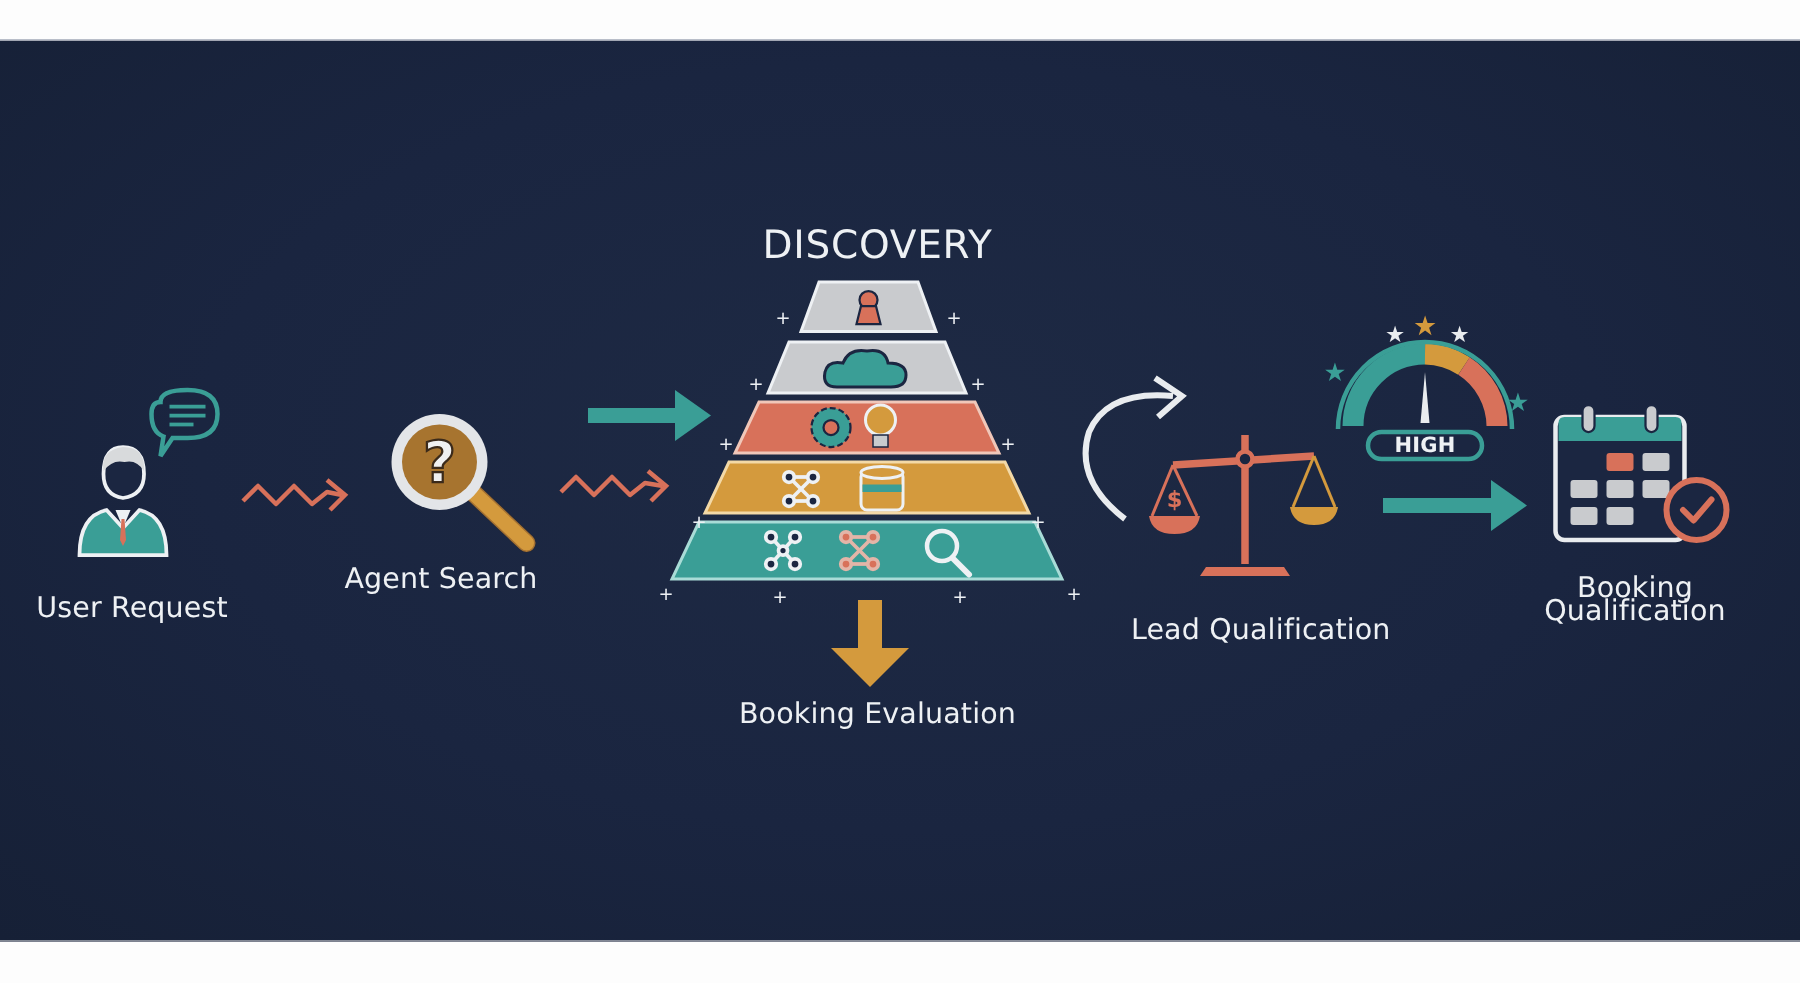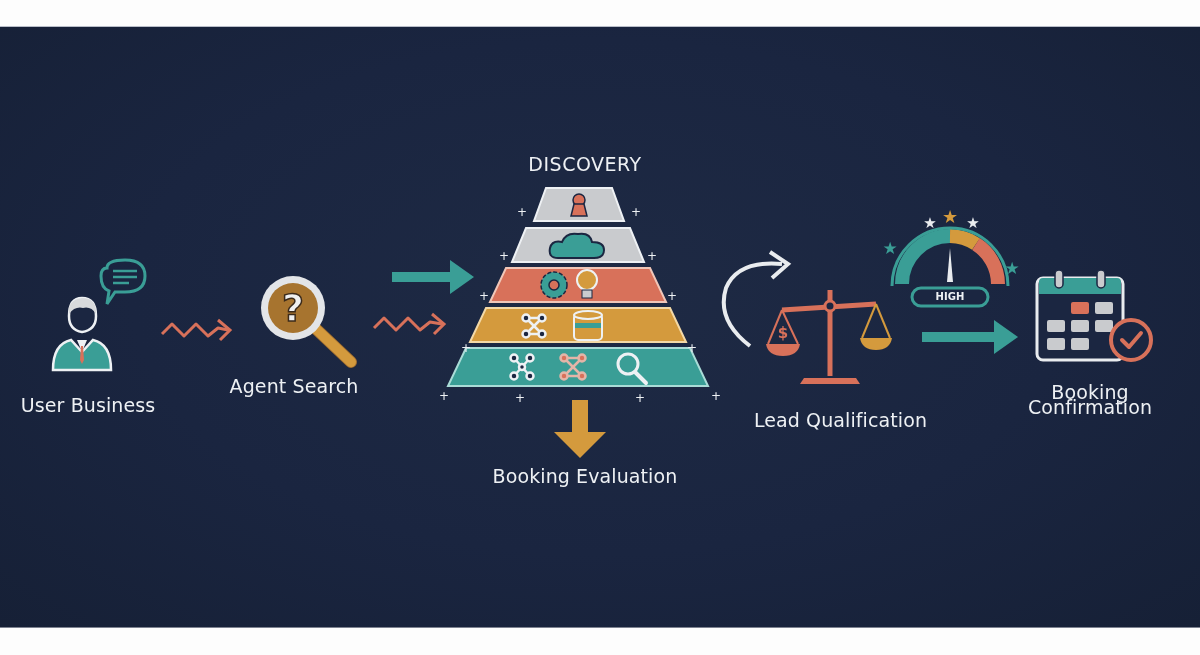--- a/index.html
+++ b/index.html
@@ -7,21 +7,21 @@
   body { position: relative; font-family: "DejaVu Sans", sans-serif; }
   .board {
     position: absolute; left: 0; top: 26px; width: 1200px; height: 602px;
     background: radial-gradient(ellipse at 50% 45%, #1e2a44 0%, #1a2540 55%, #162036 100%);
     border-top: 1px solid #b9bec9; border-bottom: 1px solid #7d8290;
   }
   .lbl {
     position: absolute; color: #eef1f4; font-size: 19px; text-align: center;
     white-space: nowrap; line-height: 25px; letter-spacing: 0.1px;
   }
-  .title { font-size: 19px; letter-spacing: 0.5px; }
+  .title { font-size: 26px; letter-spacing: 0.5px; }
   svg { position: absolute; overflow: visible; }
 </style>
 </head>
 <body>
 
 <div class="board"></div>
 
 <svg style="left:45px;top:258px" width="110" height="120" viewBox="0 0 110 120">
 
   <path d="M62 10 Q62 2 80 2 Q100 2 100 18 Q100 34 80 34 L70 34 L62 46 L64 33 Q56 30 56 18 Q56 10 62 10 Z" fill="none" stroke="#3a9e96" stroke-width="3"></path>
@@ -29,21 +29,21 @@
   <line x1="68" y1="19" x2="92" y2="19" stroke="#3a9e96" stroke-width="2.5"></line>
   <line x1="68" y1="25" x2="84" y2="25" stroke="#3a9e96" stroke-width="2.5"></line>
 
   <path d="M24 58 Q24 40 37 40 Q51 40 51 58 Q51 72 37 74 Q24 72 24 58 Z" fill="#1b2641" stroke="#eef1f4" stroke-width="2.5"></path>
   <path d="M24 56 Q22 42 37 40 Q52 40 51 56 Q46 48 38 50 Q30 48 24 56 Z" fill="#d8dadc"></path>
 
   <path d="M8 112 Q8 86 26 82 L37 94 L48 82 Q66 86 66 112 Z" fill="#3a9e96" stroke="#eef1f4" stroke-width="2.5"></path>
   <path d="M32 82 L37 94 L42 82" fill="#eef1f4"></path>
   <path d="M36 88 L38 88 L39 102 L37 106 L35 102 Z" fill="#d8715a"></path>
 </svg>
-<div class="lbl" style="left:18px;top:393px;width:140px;">User Business</div>
+<div class="lbl" style="left:18px;top:393px;width:140px;">User Request</div>
 
 <svg style="left:160px;top:314px" width="75" height="34" viewBox="0 0 75 34">
   <path d="M2 20 L12 10 L24 22 L36 10 L48 22 L58 14 L68 16" fill="none" stroke="#d8715a" stroke-width="3" stroke-linejoin="round"></path>
   <path d="M58 6 L70 16 L60 26" fill="none" stroke="#d8715a" stroke-width="3"></path>
 </svg>
 
 <svg style="left:255px;top:272px" width="110" height="100" viewBox="0 0 110 100">
   <line x1="60" y1="56" x2="96" y2="90" stroke="#c9893a" stroke-width="12" stroke-linecap="round"></line>
   <line x1="60" y1="56" x2="96" y2="90" stroke="#3a2c1c" stroke-width="13" stroke-linecap="round" opacity="0.25"></line>
   <line x1="60" y1="56" x2="96" y2="90" stroke="#d49a3d" stroke-width="10" stroke-linecap="round"></line>
@@ -182,21 +182,21 @@
     <text x="14" y="48" font-size="17" fill="#3a9e96">★</text>
     <text x="136" y="68" font-size="17" fill="#3a9e96">★</text>
   </g>
   <path d="M26 78 A48 48 0 0 1 74 30" fill="none" stroke="#3a9e96" stroke-width="14"></path>
   <path d="M74 30 A48 48 0 0 1 100 38" fill="none" stroke="#d49a3d" stroke-width="14"></path>
   <path d="M100 38 A48 48 0 0 1 122 78" fill="none" stroke="#d8715a" stroke-width="14"></path>
   <path d="M16 80 A58 58 0 0 1 132 80" fill="none" stroke="#3a9e96" stroke-width="3"></path>
   <path d="M71 76 L74 42 L77 76 Z" fill="#e9ecef"></path>
   <rect x="36" y="82" width="76" height="18" rx="9" fill="#1b2641" stroke="#3a9e96" stroke-width="3"></rect>
 </svg>
-<div class="lbl" style="left:912px;top:287px;width:76px;font-size:10px;font-weight:bold;line-height:20px;">HIGH</div>
+<div class="lbl" style="left:912px;top:287px;width:76px;font-size:14px;font-weight:bold;line-height:20px;">HIGH</div>
 
 <svg style="left:922px;top:318px" width="100" height="40" viewBox="0 0 100 40">
   <rect x="0" y="14" width="76" height="10" fill="#3a9e96"></rect>
   <path d="M72 2 L96 19 L72 36 Z" fill="#3a9e96"></path>
 </svg>
 
 <svg style="left:1035px;top:268px" width="122" height="100" viewBox="0 0 122 100">
   <rect x="2" y="10" width="86" height="82" rx="6" fill="#1b2641" stroke="#e9ecef" stroke-width="3"></rect>
   <path d="M4 14 Q4 10 8 10 L82 10 Q86 10 86 14 L86 26 L4 26 Z" fill="#3a9e96"></path>
   <rect x="20" y="2" width="8" height="18" rx="4" fill="#c9cbce" stroke="#1b2641" stroke-width="1.5"></rect>
@@ -205,13 +205,13 @@
   <rect x="60" y="34" width="18" height="12" rx="2" fill="#c9cbce"></rect>
   <rect x="12" y="52" width="18" height="12" rx="2" fill="#c9cbce"></rect>
   <rect x="36" y="52" width="18" height="12" rx="2" fill="#c9cbce"></rect>
   <rect x="60" y="52" width="18" height="12" rx="2" fill="#c9cbce"></rect>
   <rect x="12" y="70" width="18" height="12" rx="2" fill="#c9cbce"></rect>
   <rect x="36" y="70" width="18" height="12" rx="2" fill="#c9cbce"></rect>
   <circle cx="96" cy="72" r="20" fill="#1b2641" stroke="#d8715a" stroke-width="4"></circle>
   <path d="M87 72 L94 79 L106 65" fill="none" stroke="#d8715a" stroke-width="4" stroke-linecap="round" stroke-linejoin="round"></path>
 </svg>
 <div class="lbl" style="left:1020px;top:380px;width:140px;">Booking</div>
-<div class="lbl" style="left:1020px;top:395px;width:140px;">Confirmation</div>
+<div class="lbl" style="left:1020px;top:395px;width:140px;">Qualification</div>
 
 </body></html>

